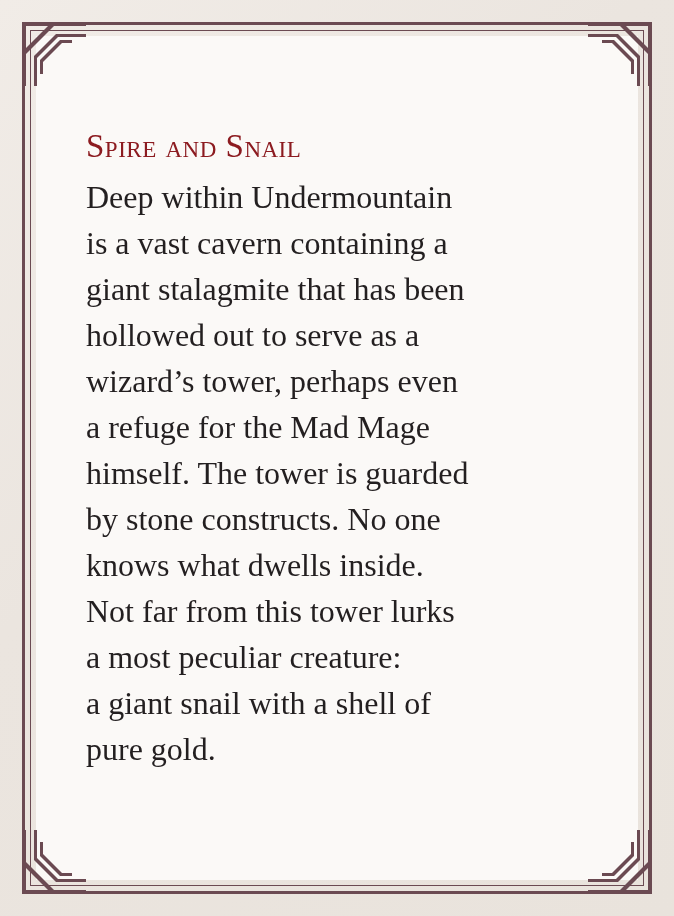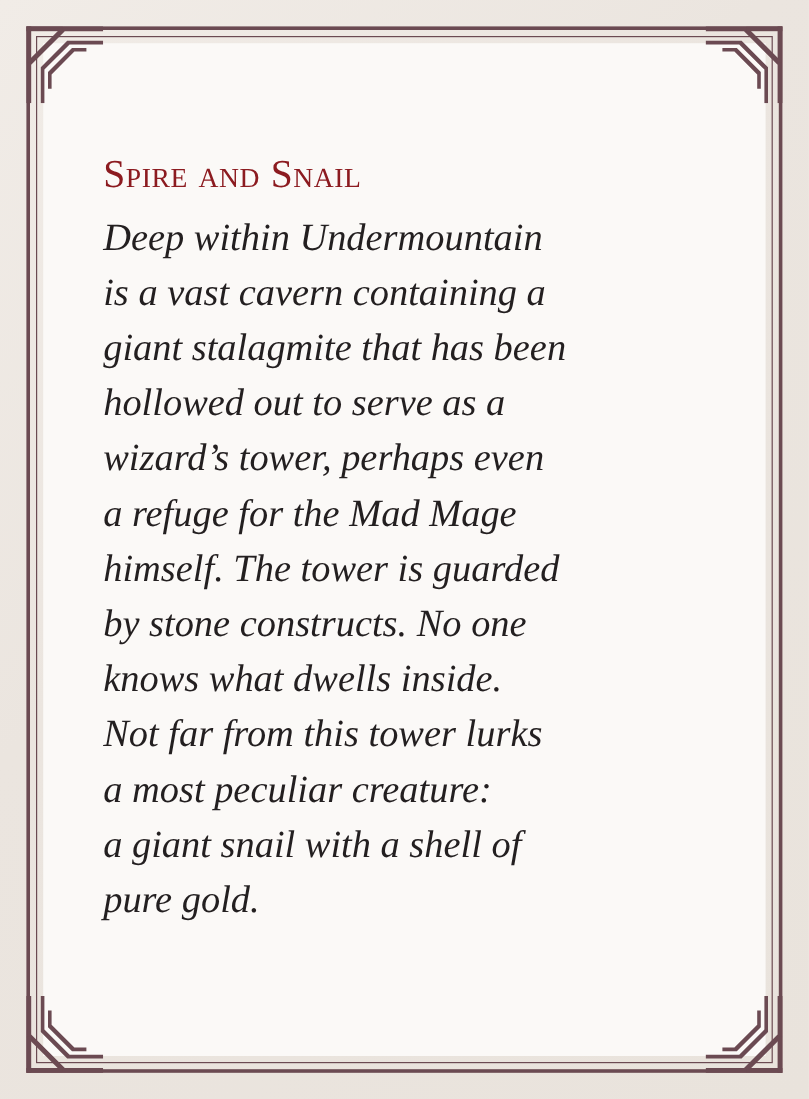--- a/index.html
+++ b/index.html
@@ -85,21 +85,20 @@
     margin: 0 0 10px 0;
     font-weight: normal;
   }
 
   .body-text {
     color: #231f20;
     font-size: 32px;
     line-height: 46px;
     margin: 0;
     white-space: pre-line;
-    font-style: italic;
   }
 </style>
 </head>
 <body>
 
 <div class="card">
 
   <div class="frame-outer"></div>
   <div class="frame-inner"></div>
   <div class="paper"></div>

